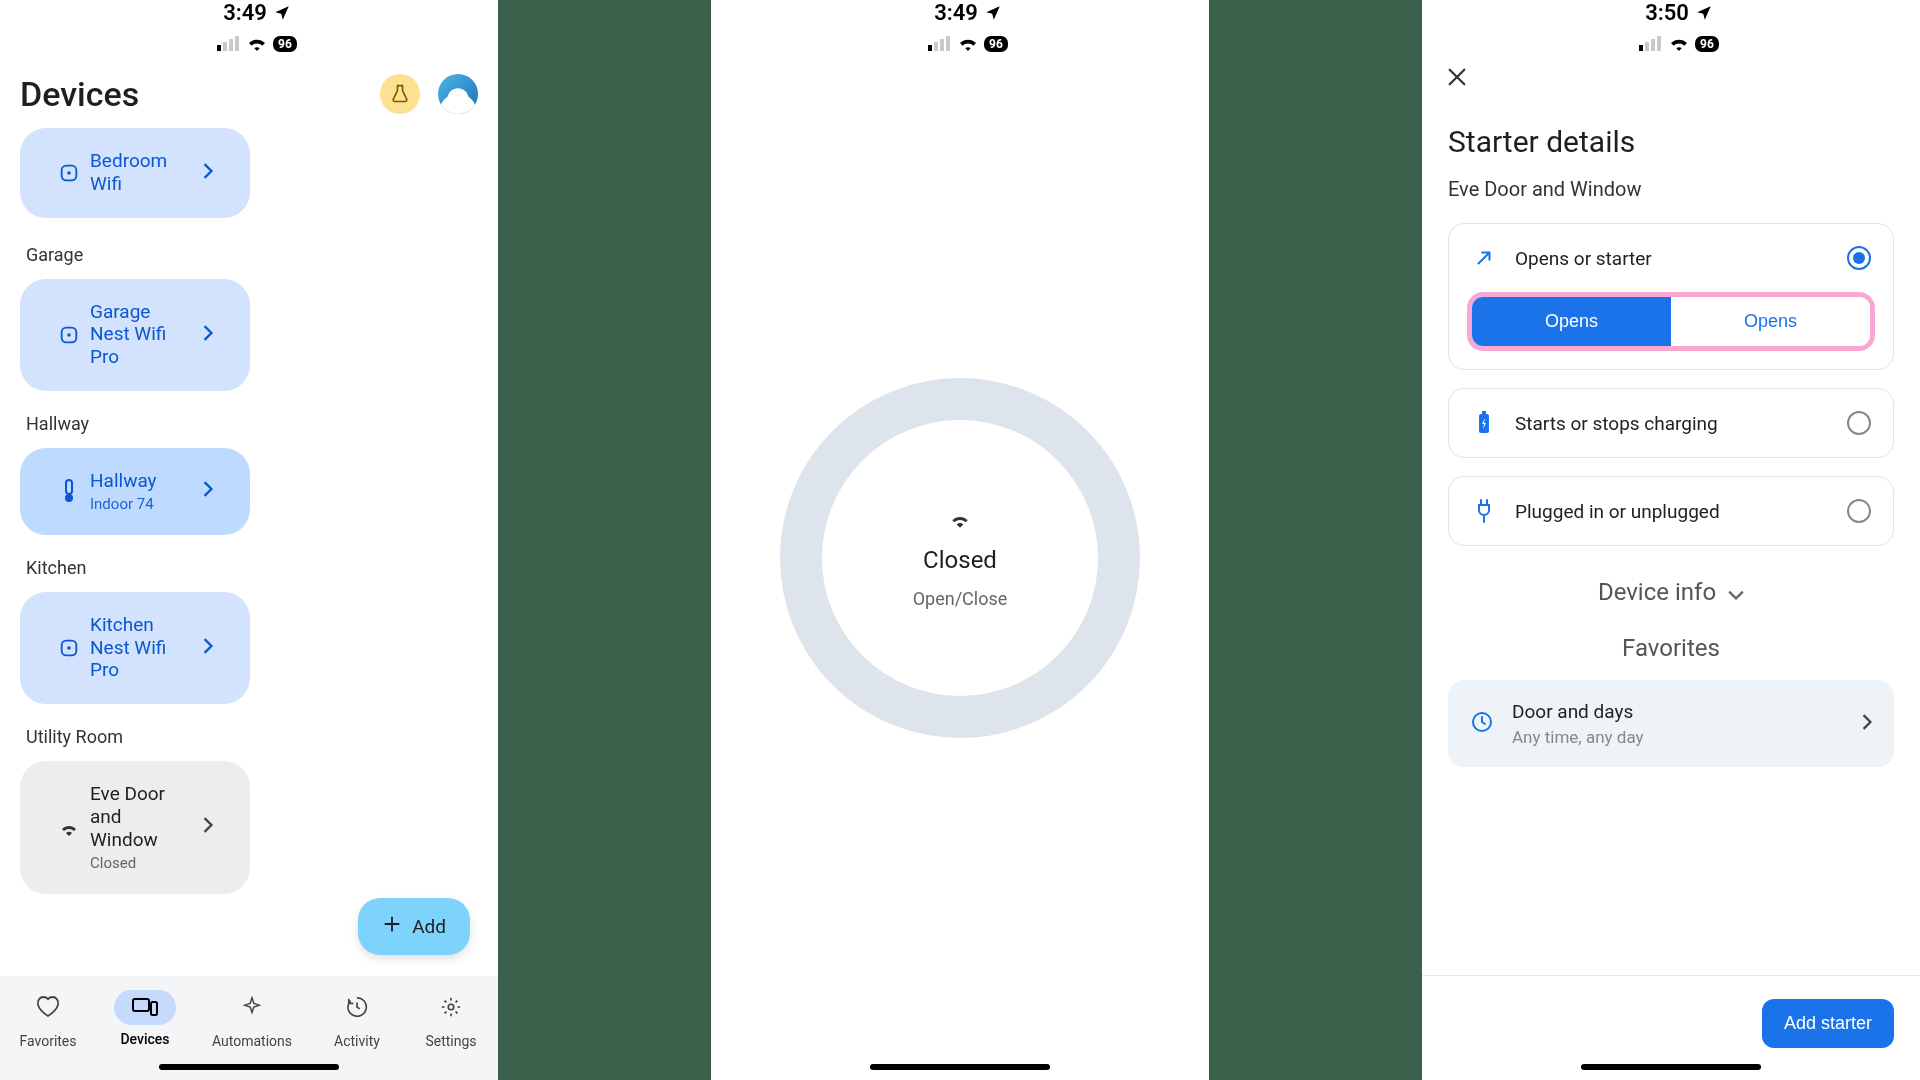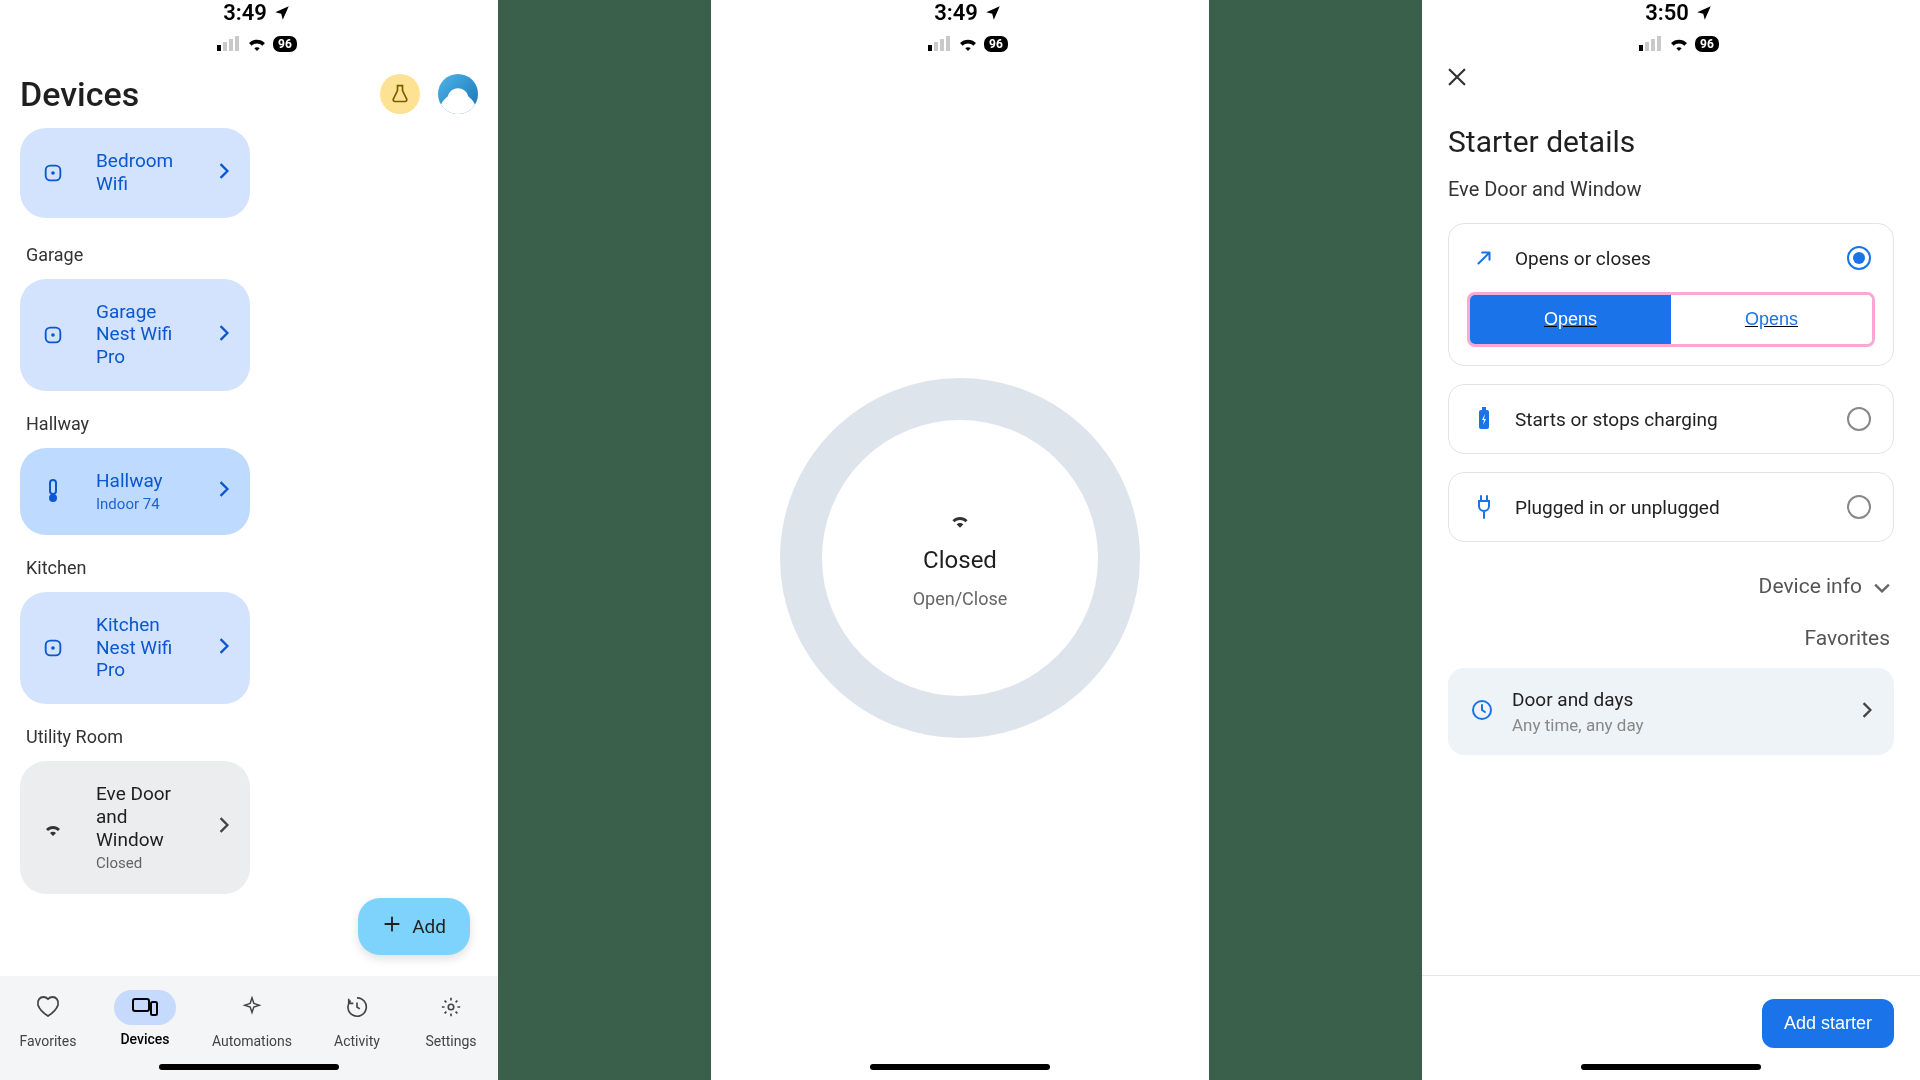--- a/index.html
+++ b/index.html
@@ -55,22 +55,22 @@
     position:relative; overflow:hidden;
   }
   .avatar::after{
     content:""; position:absolute; inset:0;
     background: radial-gradient(circle at 50% 62%, #fff 0 10px, transparent 11px),
                 radial-gradient(circle at 50% 95%, #fff 0 18px, transparent 19px);
   }
   .s1-scroll { flex:1; overflow:hidden; padding: 0 20px; }
   .section-label { font-size:18px; color:#333; margin:22px 0 14px 6px; }
   .card {
-    background:#d3e3fd; border-radius:26px; padding:22px 20px;
-    display:flex; align-items:center; gap:30px; cursor:pointer;
+    background:#d3e3fd; border-radius:26px; padding:22px 36px;
+    display:flex; align-items:center; gap:8px; cursor:pointer;
     margin-bottom: 4px;
   }
   .card.small { width: 230px; }
   .card.grey { background:#ecedee; }
   .card .ic {
     width:26px; height:26px; display:flex; align-items:center; justify-content:center;
     flex-shrink:0;
   }
   .card .txt { flex:1; min-width:0; }
   .card .name { color:#0b57d0; font-size:19px; line-height:1.2; }
@@ -137,29 +137,29 @@
   }
   .opt-ic { color:#1a73e8; width:26px; display:flex; justify-content:center;}
   .opt-label { flex:1; font-size:19px; color:#222; }
   .radio {
     width:24px; height:24px; border:2px solid #888; border-radius:50%;
     display:flex; align-items:center; justify-content:center;
   }
   .radio.checked { border-color:#1a73e8; }
   .radio.checked::after { content:""; width:12px; height:12px; border-radius:50%; background:#1a73e8;}
   .seg {
-    display:flex; margin: 0 18px 18px 18px; border:3px solid #f9a8d4; border-radius:8px; overflow:hidden;text-decoration:underline;
+    display:flex; margin: 0 18px 18px 18px; border:5px solid #f9a8d4; border-radius:16px; overflow:hidden;
   }
   .seg button {
     flex:1; border:none; background:#fff; color:#1a73e8; font-size:18px; padding:14px 0; cursor:pointer;
   }
   .seg button.active { background:#1a73e8; color:#fff; }
   .sec-head {
-    display:flex; justify-content:flex-end; align-items:center;
-    font-size:21px; color:#555; padding: 14px 4px; gap: 12px;
+    display:flex; justify-content:center; align-items:center;
+    font-size:24px; color:#555; padding: 14px 4px; gap: 12px;
   }
   .cond-card {
     background:#eef3f8; border-radius:16px; padding:20px 22px;
     display:flex; align-items:center; gap:18px; cursor:pointer;
   }
   .cond-ic { color:#1a73e8; }
   .cond-txt .t { font-size:19px; color:#222; }
   .cond-txt .s { font-size:17px; color:#888; margin-top:4px;}
   .cond-card .chev { margin-left:auto; color:#444;}
   .s3-footer {
@@ -419,21 +419,21 @@
     <div class="s3-title">Starter details</div>
     <div class="s3-sub">Eve Door and Window</div>
 
     <div class="opt-card">
       <div class="opt-row">
         <span class="opt-ic">
             <svg width="22" height="22" viewBox="0 0 24 24">
               <path d="M6 18L18 6M18 6h-8M18 6v8" fill="none" stroke="#1a73e8" stroke-width="2.2" stroke-linecap="round"></path>
             </svg>
           </span>
-        <div class="opt-label">Opens or closes</div>
+        <div class="opt-label">Opens or starter</div>
         <span class="radio checked"></span>
       </div>
       <div class="seg">
         <button class="active">Opens</button>
         <button>Opens</button>
       </div>
     </div>
 
     <div class="opt-card">
       <div class="opt-row">

